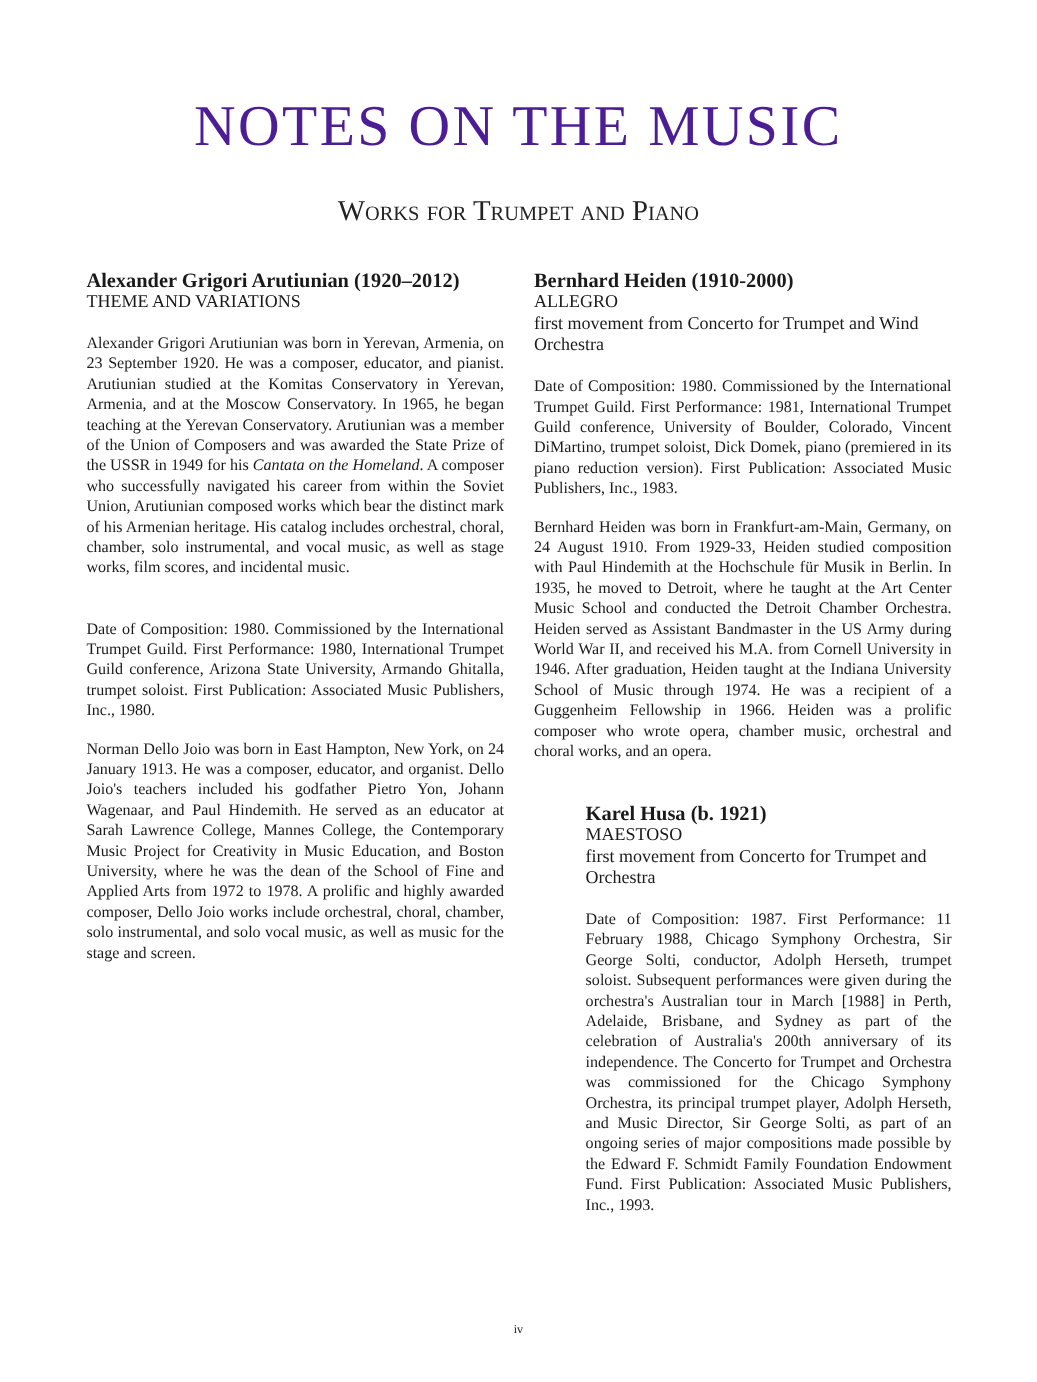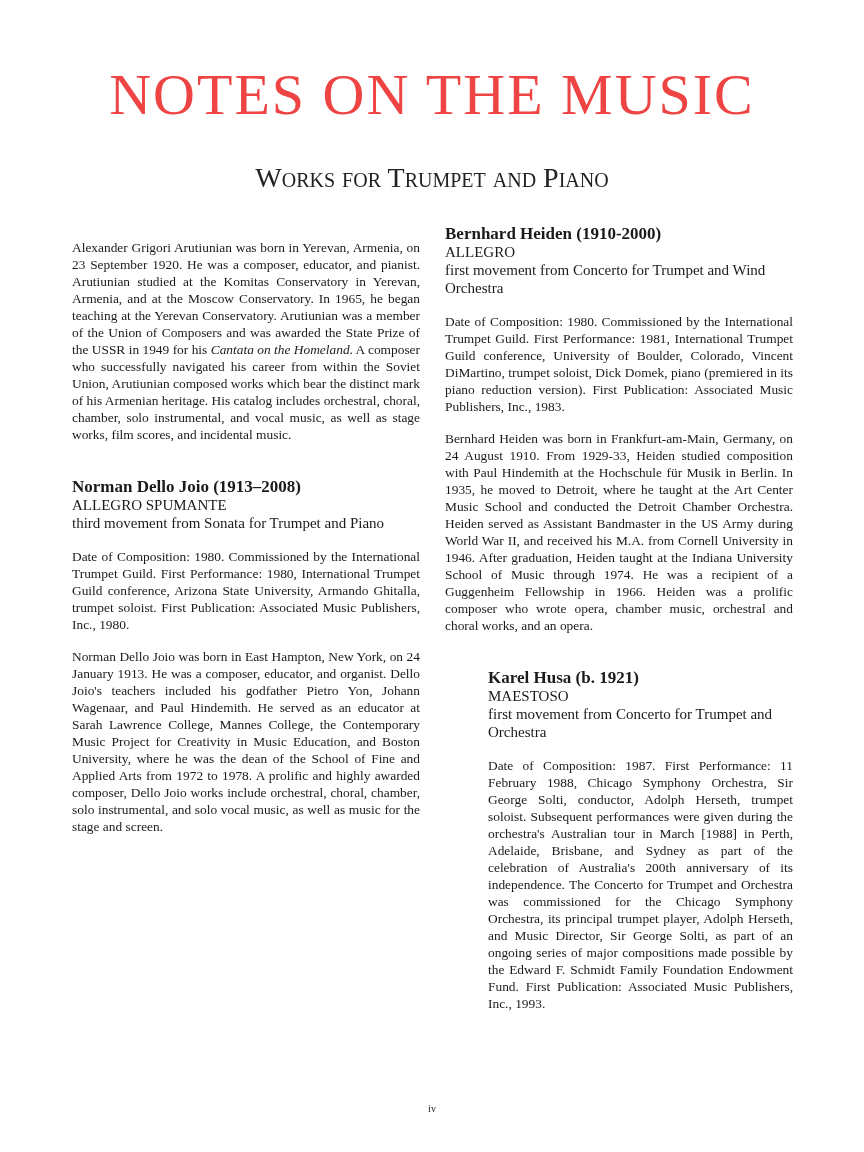--- a/index.html
+++ b/index.html
@@ -1,50 +1,49 @@
 <!DOCTYPE html>
 <html><head>
 <meta charset="utf-8">
 <style>
   html, body { margin: 0; padding: 0; background: #ffffff; }
   body { width: 864px; height: 1152px; position: relative; overflow: hidden;
          font-family: "Liberation Serif", "DejaVu Serif", serif; color: #1a1a1a; }
-  .page-title { position: absolute; top: 66px; left: 0; width: 864px; text-align: center;
-         font-size: 58px; letter-spacing: 2px; color: #ef4444; font-weight: normal; margin: 0; line-height: 1; }
+  .page-title { position: absolute; top: 82px; left: 0; width: 864px; text-align: center;
+         font-size: 48px; letter-spacing: 2px; color: #4c1d95; font-weight: normal; margin: 0; line-height: 1; }
   .section-title { position: absolute; top: 164px; left: 0; width: 864px; text-align: center;
-         font-size: 28px; font-variant: small-caps; color: #222; margin: 0; line-height: 1; font-weight: normal; }
+         font-size: 24px; font-variant: small-caps; color: #222; margin: 0; line-height: 1; font-weight: normal; }
   .col { position: absolute; top: 224px; width: 348px; }
   .col-left { left: 72px; }
   .col-right { left: 445px; }
   .entry { margin-bottom: 24px; }
   .composer { font-size: 17px; font-weight: bold; line-height: 19px; margin: 0; }
   .work { font-size: 15px; line-height: 18px; margin: 0; }
   .subtitle { font-size: 15px; line-height: 18px; margin: 0; }
   .para { font-size: 13.4px; line-height: 17px; margin: 15px 0 0 0; text-align: justify; }
   .heading-block + .para { margin-top: 16px; }
   .page-number { position: absolute; top: 1103px; left: 0; width: 864px; text-align: center; font-size: 10px; }
   i { font-style: italic; }
 </style>
 </head>
 <body>
 
 <h1 class="page-title">NOTES ON THE MUSIC</h1>
 <h2 class="section-title">Works for Trumpet and Piano</h2>
 
 <div class="col col-left">
   <div class="entry">
+    <div class="heading-block">
+      <p class="composer">Alexander Grigori Arutiunian (1920–2012)</p>
+      <p class="work">THEME AND VARIATIONS</p>
+    </div>
     <p class="para"><span>Alexander Grigori Arutiunian was born in Yerevan, Armenia, on 23 September 1920. He was a composer, educator, and pianist. Arutiunian studied at the Komitas Conservatory in Yerevan, Armenia, and at the Moscow Conservatory. In 1965, he began teaching at the Yerevan Conservatory. Arutiunian was a member of the Union of Composers and was awarded the State Prize of the USSR in 1949 for his </span><i>Cantata on the Homeland</i><span>. A composer who successfully navigated his career from within the Soviet Union, Arutiunian composed works which bear the distinct mark of his Armenian heritage. His catalog includes orchestral, choral, chamber, solo instrumental, and vocal music, as well as stage works, film scores, and incidental music.</span></p>
   </div>
 
   <div class="entry" style="margin-top:34px;">
-    <div class="heading-block">
-      <p class="composer">Norman Dello Joio (1913–2008)</p>
-      <p class="work">ALLEGRO SPUMANTE</p>
-      <p class="subtitle">third movement from Sonata for Trumpet and Piano</p>
-    </div>
     <p class="para">Date of Composition: 1980. Commissioned by the International Trumpet Guild. First Performance: 1980, International Trumpet Guild conference, Arizona State University, Armando Ghitalla, trumpet soloist. First Publication: Associated Music Publishers, Inc., 1980.</p>
     <p class="para">Norman Dello Joio was born in East Hampton, New York, on 24 January 1913. He was a composer, educator, and organist. Dello Joio's teachers included his godfather Pietro Yon, Johann Wagenaar, and Paul Hindemith. He served as an educator at Sarah Lawrence College, Mannes College, the Contemporary Music Project for Creativity in Music Education, and Boston University, where he was the dean of the School of Fine and Applied Arts from 1972 to 1978. A prolific and highly awarded composer, Dello Joio works include orchestral, choral, chamber, solo instrumental, and solo vocal music, as well as music for the stage and screen.</p>
   </div>
 </div>
 
 <div class="col col-right">
   <div class="entry">
     <div class="heading-block">
       <p class="composer">Bernhard Heiden (1910-2000)</p>
       <p class="work">ALLEGRO</p>

